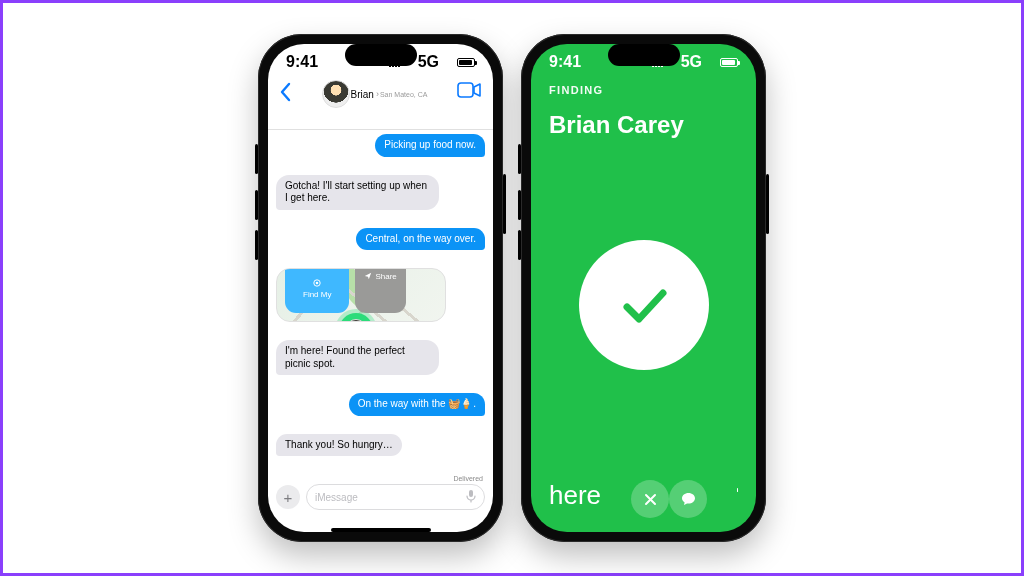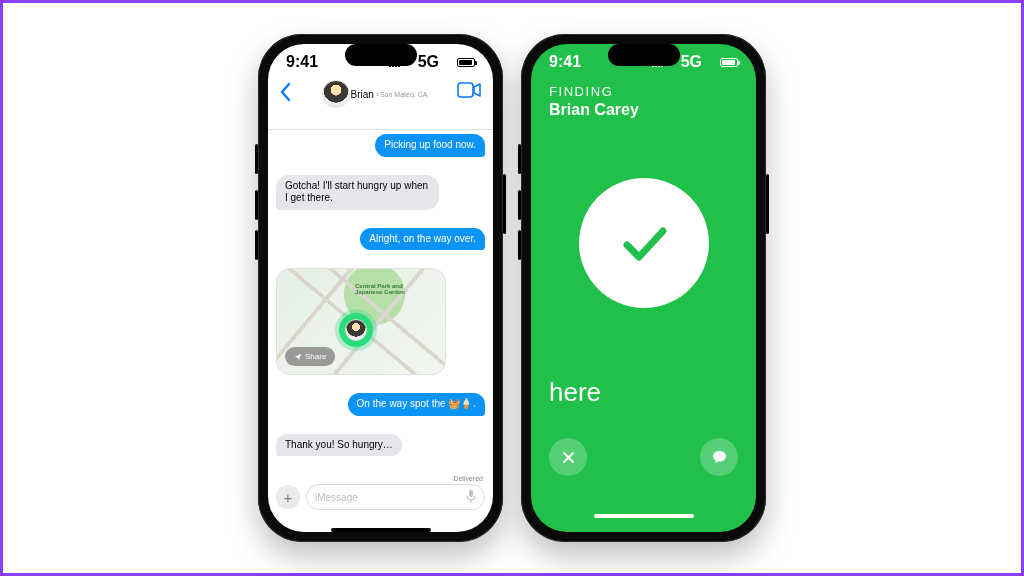--- a/index.html
+++ b/index.html
@@ -50,36 +50,36 @@
   .map-card::before{content:"";position:absolute;inset:0;background:
     linear-gradient(40deg,transparent 46%,#d8d6cd 46% 48%,transparent 48%),
     linear-gradient(40deg,transparent 60%,#d8d6cd 60% 62%,transparent 62%),
     linear-gradient(-50deg,transparent 42%,#d8d6cd 42% 44%,transparent 44%),
     linear-gradient(-50deg,transparent 70%,#d8d6cd 70% 72%,transparent 72%),
     radial-gradient(circle at 58% 24%,#b7e0a8 0 30px,transparent 31px)}
   .map-poi{position:absolute;top:14px;left:78px;font-size:6px;color:#3a7a3a;font-weight:600;line-height:1.05;text-align:left}
   .map-pin{position:absolute;top:44px;left:62px;width:34px;height:34px;border-radius:50%;background:#2bdc7a;display:flex;align-items:center;justify-content:center;box-shadow:0 0 0 4px rgba(43,220,122,.3)}
   .map-pin .avatar{width:22px;height:22px}
   .map-btns{position:absolute;bottom:8px;left:8px;display:flex;gap:6px}
-  .pill{font-size:8px;color:#fff;padding:5px 9px;border-radius:11px;display:flex;align-items:center;gap:3px;font-weight:500}
+  .pill{font-size:8px;color:#fff;padding:13px 9px;border-radius:11px;display:flex;align-items:center;gap:3px;font-weight:500}
   .pill.findmy{background:#3fb8ff}
   .pill.share{background:#9a9a98}
   .composer{height:38px;display:flex;align-items:center;gap:6px;padding:0 8px 8px}
   .plus{width:24px;height:24px;border-radius:50%;background:#ebebed;color:#7c7c80;display:flex;align-items:center;justify-content:center;font-size:15px;font-weight:400}
   .input{flex:1;height:26px;border:1px solid #dcdcde;border-radius:14px;display:flex;align-items:center;justify-content:space-between;padding:0 8px;font-size:10px;color:#bcbcc0}
   .mic{color:#bcbcc0}
 
   
   .findmy{background:var(--findmy-green);width:100%;height:100%;color:#fff;display:flex;flex-direction:column;padding:40px 18px 14px}
   .findmy .status{color:#fff}
-  .fm-label{font-size:13px;letter-spacing:.12em;font-weight:400;opacity:.95}
-  .fm-name{font-size:16px;font-weight:600;margin-top:2px}
+  .fm-label{font-size:11px;letter-spacing:.12em;font-weight:700;opacity:.95}
+  .fm-name{font-size:24px;font-weight:600;margin-top:15px}
   .fm-center{flex:1;display:flex;align-items:center;justify-content:center;margin-top:-10px}
   .check-circle{width:130px;height:130px;border-radius:50%;background:#fff;display:flex;align-items:center;justify-content:center}
-  .fm-bottom{display:flex;flex-direction:column;gap:30px}
+  .fm-bottom{display:flex;flex-direction:row;gap:30px}
   .fm-status{font-size:26px;font-weight:400}
   .fm-actions{display:flex;justify-content:space-between;align-items:center}
   .fab{width:38px;height:38px;border-radius:50%;background:rgba(255,255,255,.24);display:flex;align-items:center;justify-content:center}
   .homebar{height:4px;width:100px;border-radius:3px;margin:8px auto 0}
   .homebar.dark{background:#000}
   .homebar.light{background:#fff}
   .chev{font-size:9px;color:#9a9a9a}
 </style>
 </head>
 <body>
@@ -122,41 +122,49 @@
           <span class="ft">
             <svg width="24" height="16" viewBox="0 0 24 16">
                 <rect x="1" y="1" width="15" height="14" rx="3" stroke="#0b7aff" stroke-width="1.6" fill="none"></rect>
                 <path d="M17 5l6-3v12l-6-3z" stroke="#0b7aff" stroke-width="1.6" fill="none" stroke-linejoin="round"></path>
               </svg>
           </span>
         </div>
 
         <div class="thread">
           <div class="bubble out">Picking up food now.</div>
-          <div class="bubble in">Gotcha! I'll start hungry up when I get there.</div>
-          <div class="bubble out">Alright, on the way over.</div>
+          <div class="bubble in">Gotcha! I'll start setting up when I get here.</div>
+          <div class="bubble out">Central, on the way over.</div>
 
           <div class="map-card">
             <div class="map-poi">
               <span>Central Park and</span><br><span>Japanese Garden</span>
             </div>
             <div class="map-pin">
                 <div class="avatar"></div>
               </div>
             <div class="map-btns">
+              <div class="pill findmy">
+                <svg width="8" height="8" viewBox="0 0 10 10">
+                    <circle cx="5" cy="5" r="4" fill="none" stroke="#fff" stroke-width="1.2"></circle>
+                    <circle cx="5" cy="5" r="1.6" fill="#fff"></circle>
+                  </svg>
+                <span>Find My</span>
+              </div>
               <div class="pill share">
                 <svg width="8" height="8" viewBox="0 0 10 10">
                     <path d="M1 5 9 1 6 9 5 6z" fill="#fff"></path>
                   </svg>
                 <span>Share</span>
               </div>
             </div>
           </div>
 
-          <div class="bubble out">On the way spot the 🧺🍦.</div>
+          <div class="bubble in">I'm here! Found the perfect picnic spot.</div>
+          <div class="bubble out">On the way with the 🧺🍦.</div>
           <div class="bubble in">Thank you! So hungry…</div>
           <div class="delivered">Delivered</div>
         </div>
 
         <div class="composer">
           <div class="plus">
               <span>+</span>
             </div>
           <div class="input">
             <span>iMessage</span>

